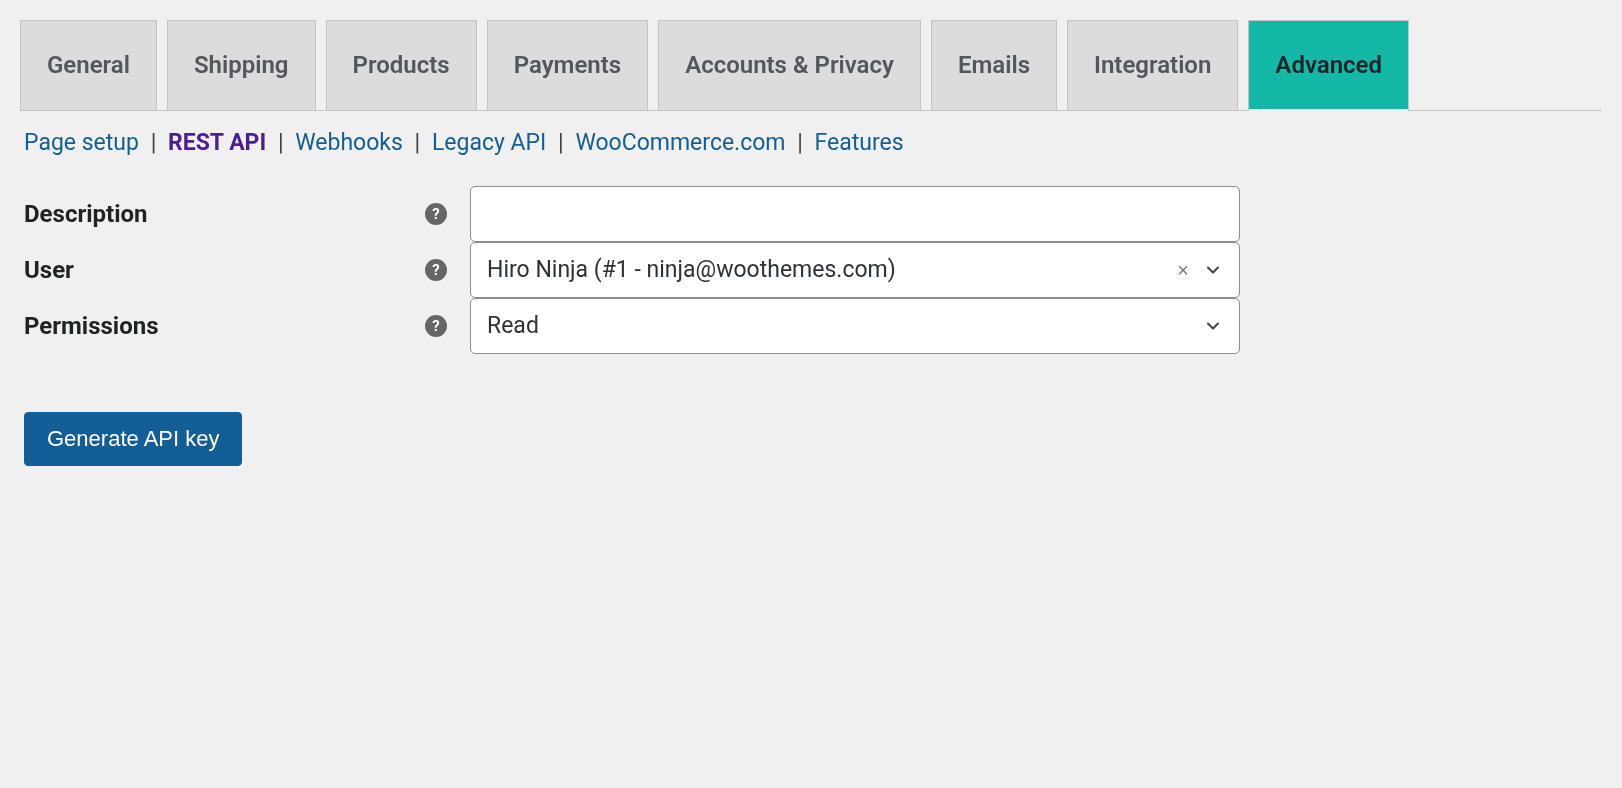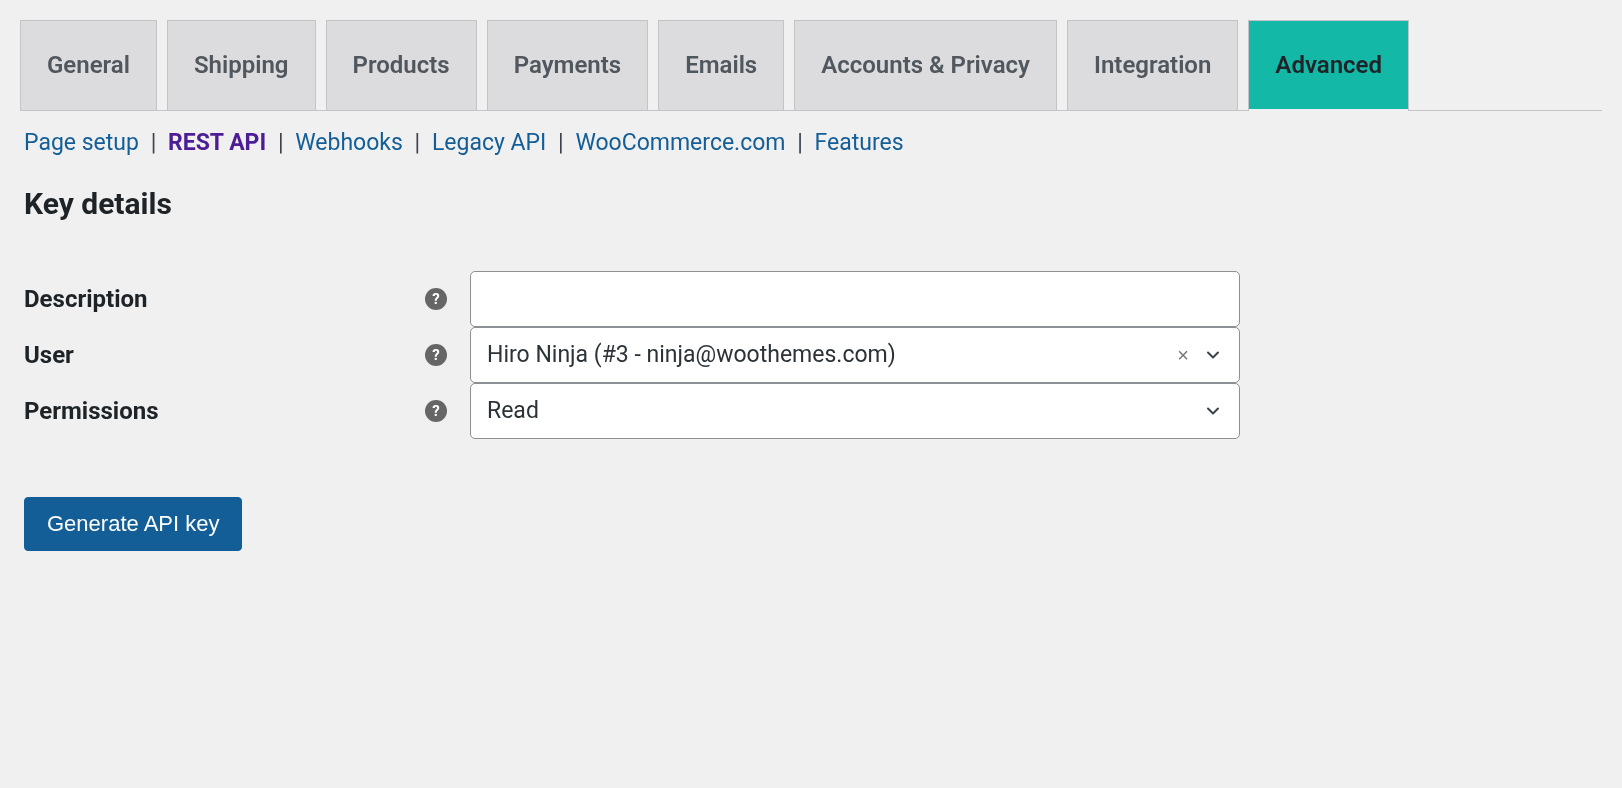--- a/index.html
+++ b/index.html
@@ -158,64 +158,63 @@
 <body>
 
 <div class="page">
 
   
   <div class="nav-tabs">
     <div class="nav-tab">General</div>
     <div class="nav-tab">Shipping</div>
     <div class="nav-tab">Products</div>
     <div class="nav-tab">Payments</div>
+    <div class="nav-tab">Accounts &amp; Privacy</div>
     <div class="nav-tab">Emails</div>
-    <div class="nav-tab">Accounts &amp; Privacy</div>
     <div class="nav-tab">Integration</div>
     <div class="nav-tab active">Advanced</div>
   </div>
 
   
   <div class="sub-nav">
     <a>Page setup</a>
     <span class="sep">|</span>
     <span class="active">REST API</span>
     <span class="sep">|</span>
     <a>Webhooks</a>
     <span class="sep">|</span>
     <a>Legacy API</a>
     <span class="sep">|</span>
     <a>WooCommerce.com</a>
     <span class="sep">|</span>
     <a>Features</a>
   </div>
 
   
-  <h2 class="section-title">Key details</h2>
 
   
   <div class="form-row">
     <div class="form-label">Description</div>
     <div class="help-col">
       <span class="help-icon">?</span>
     </div>
     <div class="field-col">
       <input class="text-input" type="text" value="" style="">
     </div>
   </div>
 
   
   <div class="form-row">
     <div class="form-label">User</div>
     <div class="help-col">
       <span class="help-icon">?</span>
     </div>
     <div class="field-col">
       <div class="select-box">
-        <span class="select-text">Hiro Ninja (#3 - ninja@woothemes.com)</span>
+        <span class="select-text">Hiro Ninja (#1 - ninja@woothemes.com)</span>
         <span class="select-icons">
           <span class="clear-x">×</span>
           <span class="chevron">
             <svg width="20" height="20" viewBox="0 0 24 24" fill="none" stroke="#3c434a" stroke-width="2.4" stroke-linecap="round" stroke-linejoin="round">
                 <polyline points="6 9 12 15 18 9"></polyline>
               </svg>
           </span>
         </span>
       </div>
     </div>

